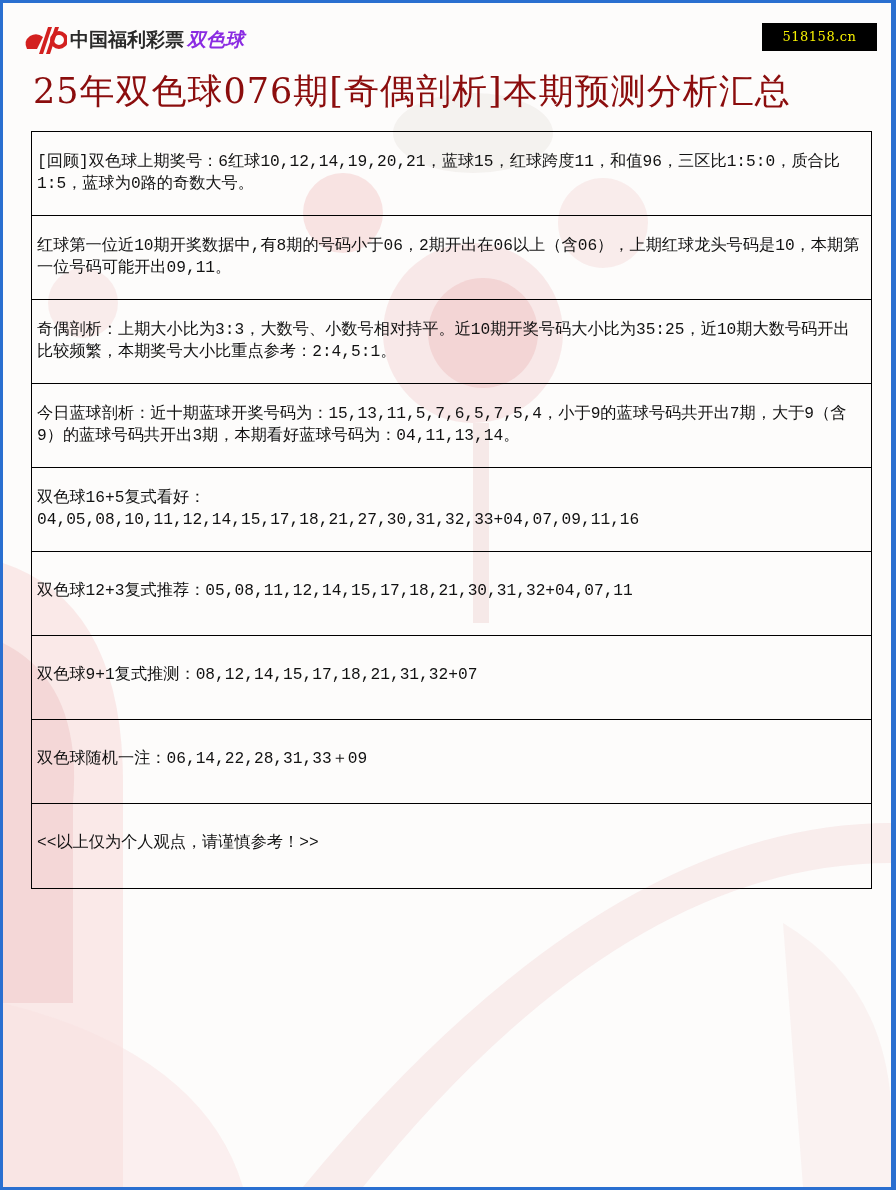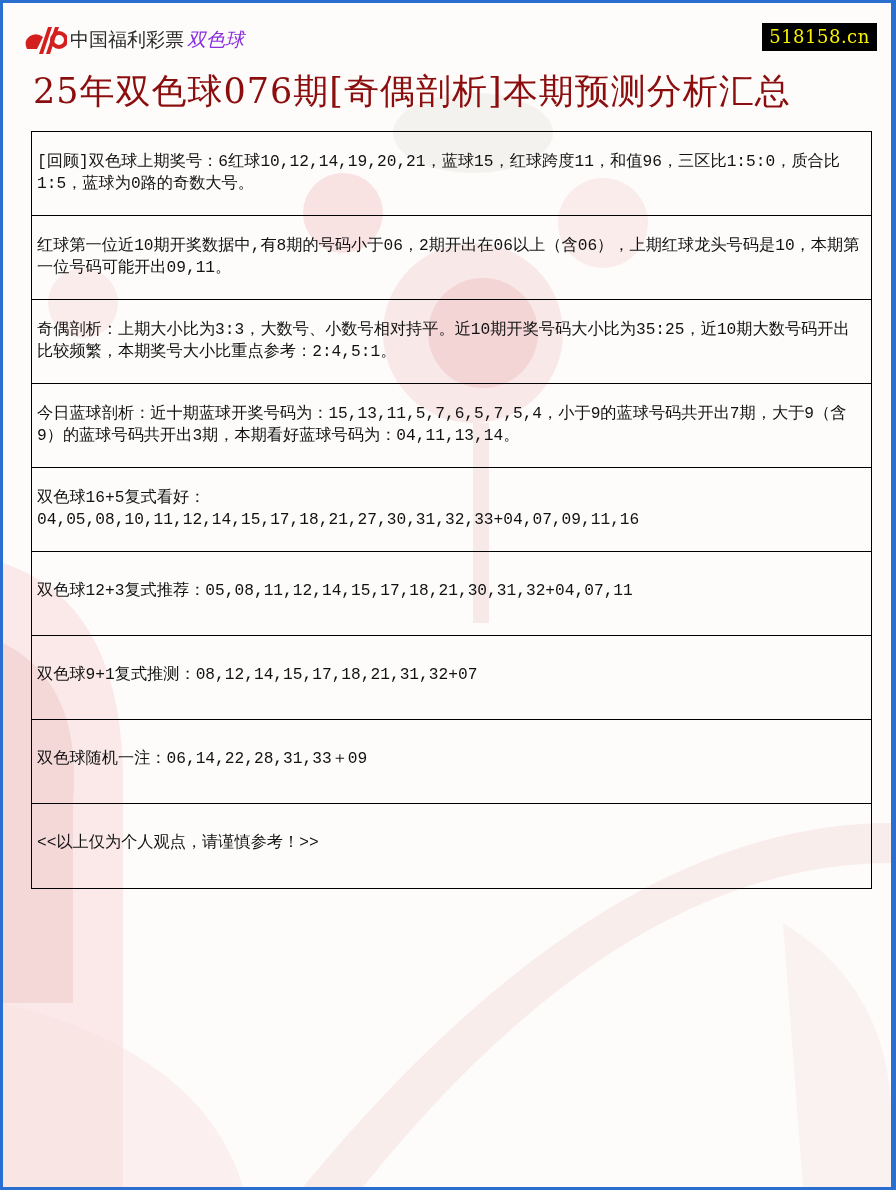--- a/index.html
+++ b/index.html
@@ -10,28 +10,28 @@
     }
     .frame {
       position: absolute; left: 3px; top: 3px; width: 888px; height: 1184px;
       background: #fdfcfb; overflow: hidden;
     }
     .bg-deco { position: absolute; inset: 0; pointer-events: none; }
     .header { position: absolute; left: 0; top: 0; width: 888px; height: 125px; }
     .logo { position: absolute; left: 18px; top: 20px; height: 34px; display: flex; align-items: center; }
     .logo-mark { width: 46px; height: 34px; }
     .logo-text {
-      font-family: "DejaVu Sans", "Liberation Sans", sans-serif; font-weight: normal;
+      font-family: "DejaVu Sans", "Liberation Sans", sans-serif; font-weight: bold;
       font-size: 19px; color: #2a2a2a; margin-left: 3px; letter-spacing: 0px;
     }
     .logo-accent { color: #8a2be2; font-style: italic; }
     .site-badge {
       position: absolute; left: 759px; top: 20px; width: 115px; height: 28px;
       background: #000; color: #f7f100; font-family: "DejaVu Serif", serif;
-      font-size: 18px; line-height: 28px; text-align: center; letter-spacing: 0.5px;
+      font-size: 13px; line-height: 28px; text-align: center; letter-spacing: 0.5px;
     }
     .title {
       position: absolute; left: 30px; top: 66px; width: 840px;
       font-size: 35px; color: #8b0d0d; line-height: 44px; white-space: nowrap;
       letter-spacing: 1px;
     }
     .table {
       position: absolute; left: 28px; top: 128px; width: 839px;
       border: 1.5px solid #000; border-collapse: collapse; font-family: Liberation Mono, monospace;
     }

